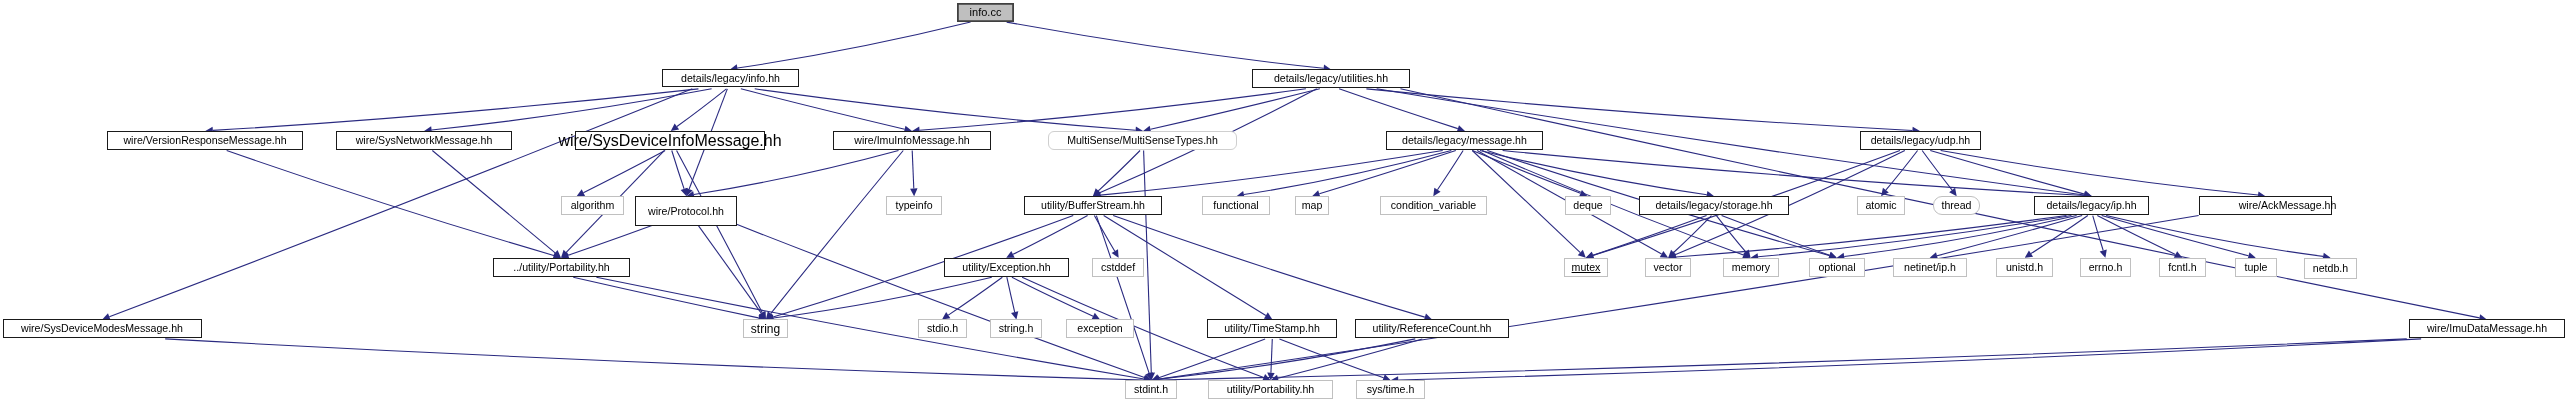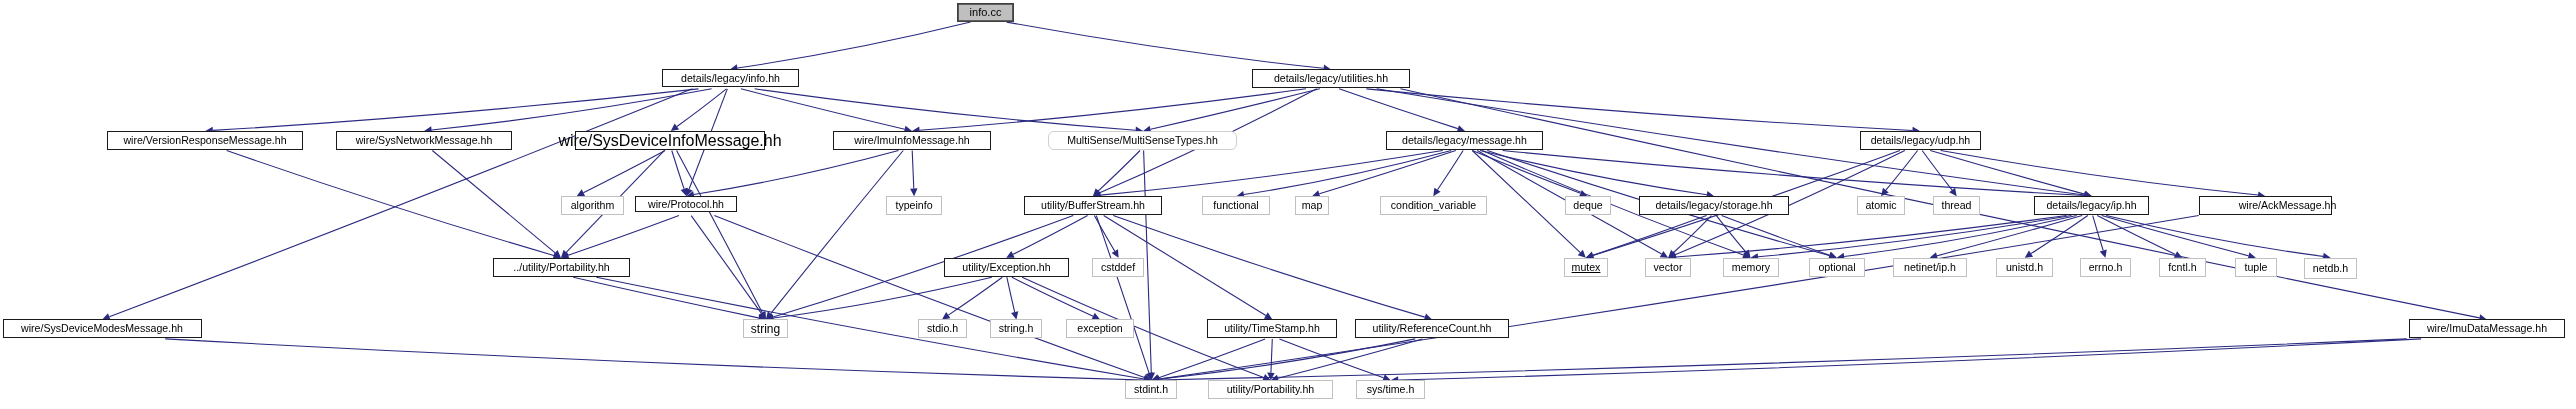--- a/index.html
+++ b/index.html
@@ -216,21 +216,21 @@
       </div>
       <div class="node n-hdr" style="left: 1386px; top: 131px; width: 157px; height: 19.4px; font-size: 10.6px;">
         <span class="lbl">details/legacy/message.hh</span>
       </div>
       <div class="node n-hdr" style="left: 1860px; top: 131px; width: 121px; height: 19.4px; font-size: 10.6px;">
         <span class="lbl">details/legacy/udp.hh</span>
       </div>
       <div class="node n-sys" style="left: 545px; top: 196px; width: 63px; height: 19.4px; font-size: 10.6px; margin-left: 16px;">
         <span class="lbl">algorithm</span>
       </div>
-      <div class="node n-hdr" style="left: 635px; top: 196px; width: 102px; height: 16px; font-size: 10.6px;">
+      <div class="node n-hdr" style="left: 635px; top: 196px; width: 102px; height: 30px; font-size: 10.6px;">
         <span class="lbl">wire/Protocol.hh</span>
       </div>
       <div class="node n-sys" style="left: 886px; top: 196px; width: 56px; height: 19.4px; font-size: 10.6px;">
         <span class="lbl">typeinfo</span>
       </div>
       <div class="node n-hdr" style="left: 1024px; top: 196px; width: 138px; height: 19.4px; font-size: 10.6px;">
         <span class="lbl">utility/BufferStream.hh</span>
       </div>
       <div class="node n-sys" style="left: 1202px; top: 196px; width: 68px; height: 19.4px; font-size: 10.6px;">
         <span class="lbl">functional</span>
@@ -243,21 +243,21 @@
       </div>
       <div class="node n-sys" style="left: 1565px; top: 196px; width: 46px; height: 19.4px; font-size: 10.6px;">
         <span class="lbl">deque</span>
       </div>
       <div class="node n-hdr" style="left: 1639px; top: 196px; width: 150px; height: 19.4px; font-size: 10.6px;">
         <span class="lbl">details/legacy/storage.hh</span>
       </div>
       <div class="node n-sys" style="left: 1857px; top: 196px; width: 48px; height: 19.4px; font-size: 10.6px;">
         <span class="lbl">atomic</span>
       </div>
-      <div class="node n-sys" style="left: 1933px; top: 196px; width: 47px; height: 19.4px; font-size: 10.6px;">
+      <div class="node n-sys" style="left: 1933px; top: 196px; width: 47px; height: 19.4px; font-size: 10.6px; border-radius: 9px;">
         <span class="lbl">thread</span>
       </div>
       <div class="node n-hdr" style="left: 2034px; top: 196px; width: 115px; height: 19.4px; font-size: 10.6px;">
         <span class="lbl">details/legacy/ip.hh</span>
       </div>
       <div class="node n-hdr" style="left: 2199px; top: 196px; width: 133px; height: 19.4px; font-size: 10.6px; padding-left: 44px;">
         <span class="lbl">wire/AckMessage.hh</span>
       </div>
       <div class="node n-hdr" style="left: 493px; top: 258px; width: 137px; height: 19.4px; font-size: 10.6px;">
         <span class="lbl">../utility/Portability.hh</span>

